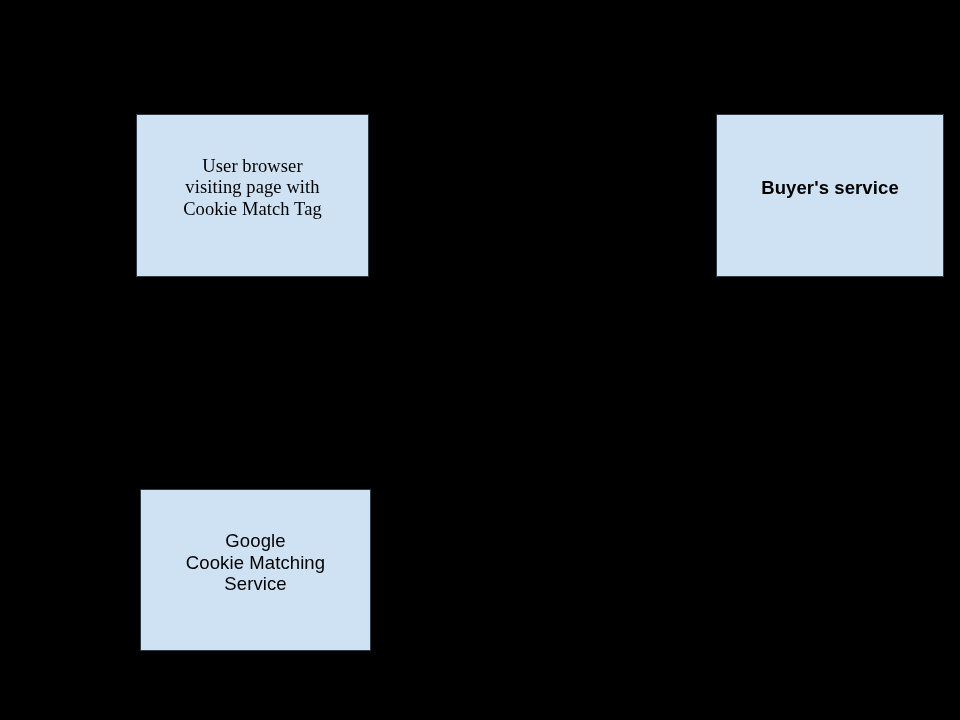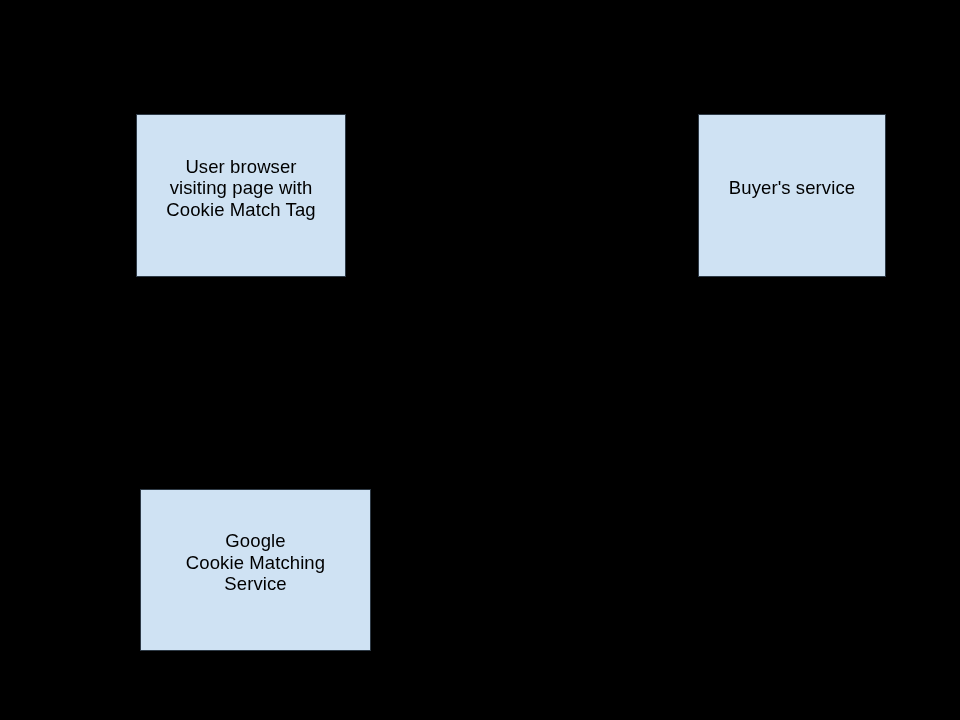--- a/index.html
+++ b/index.html
@@ -31,28 +31,30 @@
   .node-label {
     font-size: 18.5px;
     line-height: 21.5px;
     color: #000000;
     white-space: pre-line;
     letter-spacing: 0.1px;
   }
   .node-user-browser {
     left: 136px;
     top: 114px;
-    width: 210px;
+    width: 233px;
     height: 163px;
+    font-family: Liberation Serif, serif;
   }
   .node-buyers-service {
-    left: 698px;
+    left: 716px;
     top: 114px;
-    width: 188px;
+    width: 228px;
     height: 163px;
+    font-weight: bold;
   }
   .node-google-cms {
     left: 140px;
     top: 489px;
     width: 231px;
     height: 162px;
   }
 </style>
 </head>
 <body>

